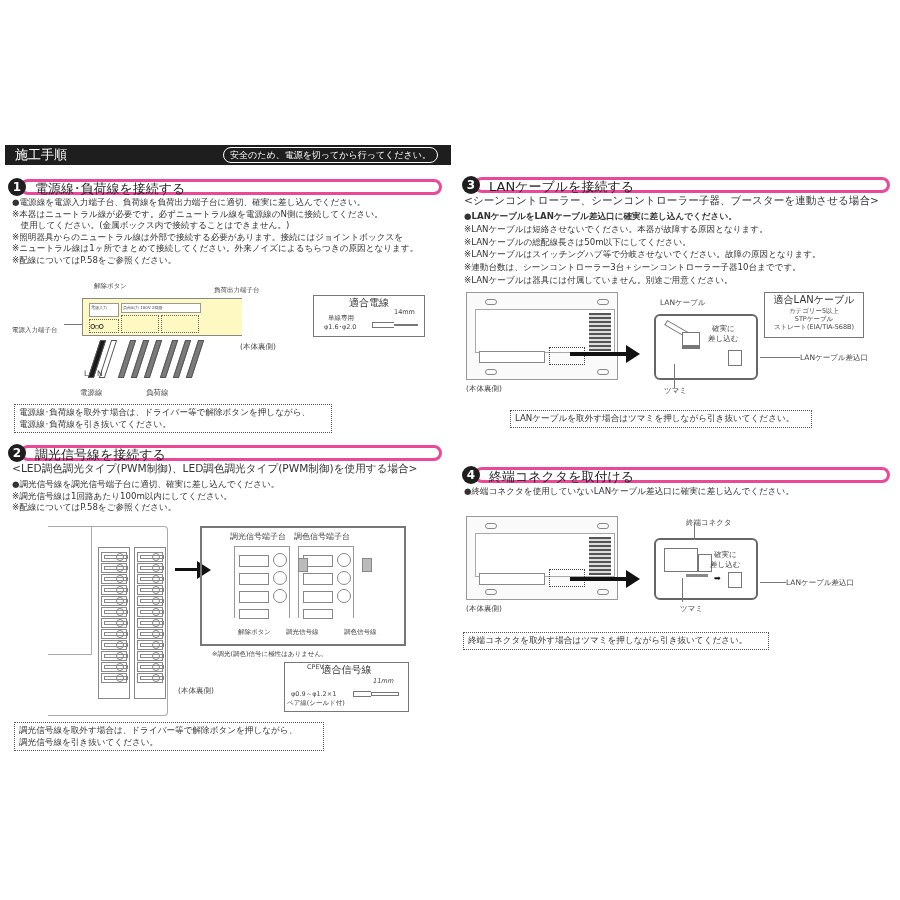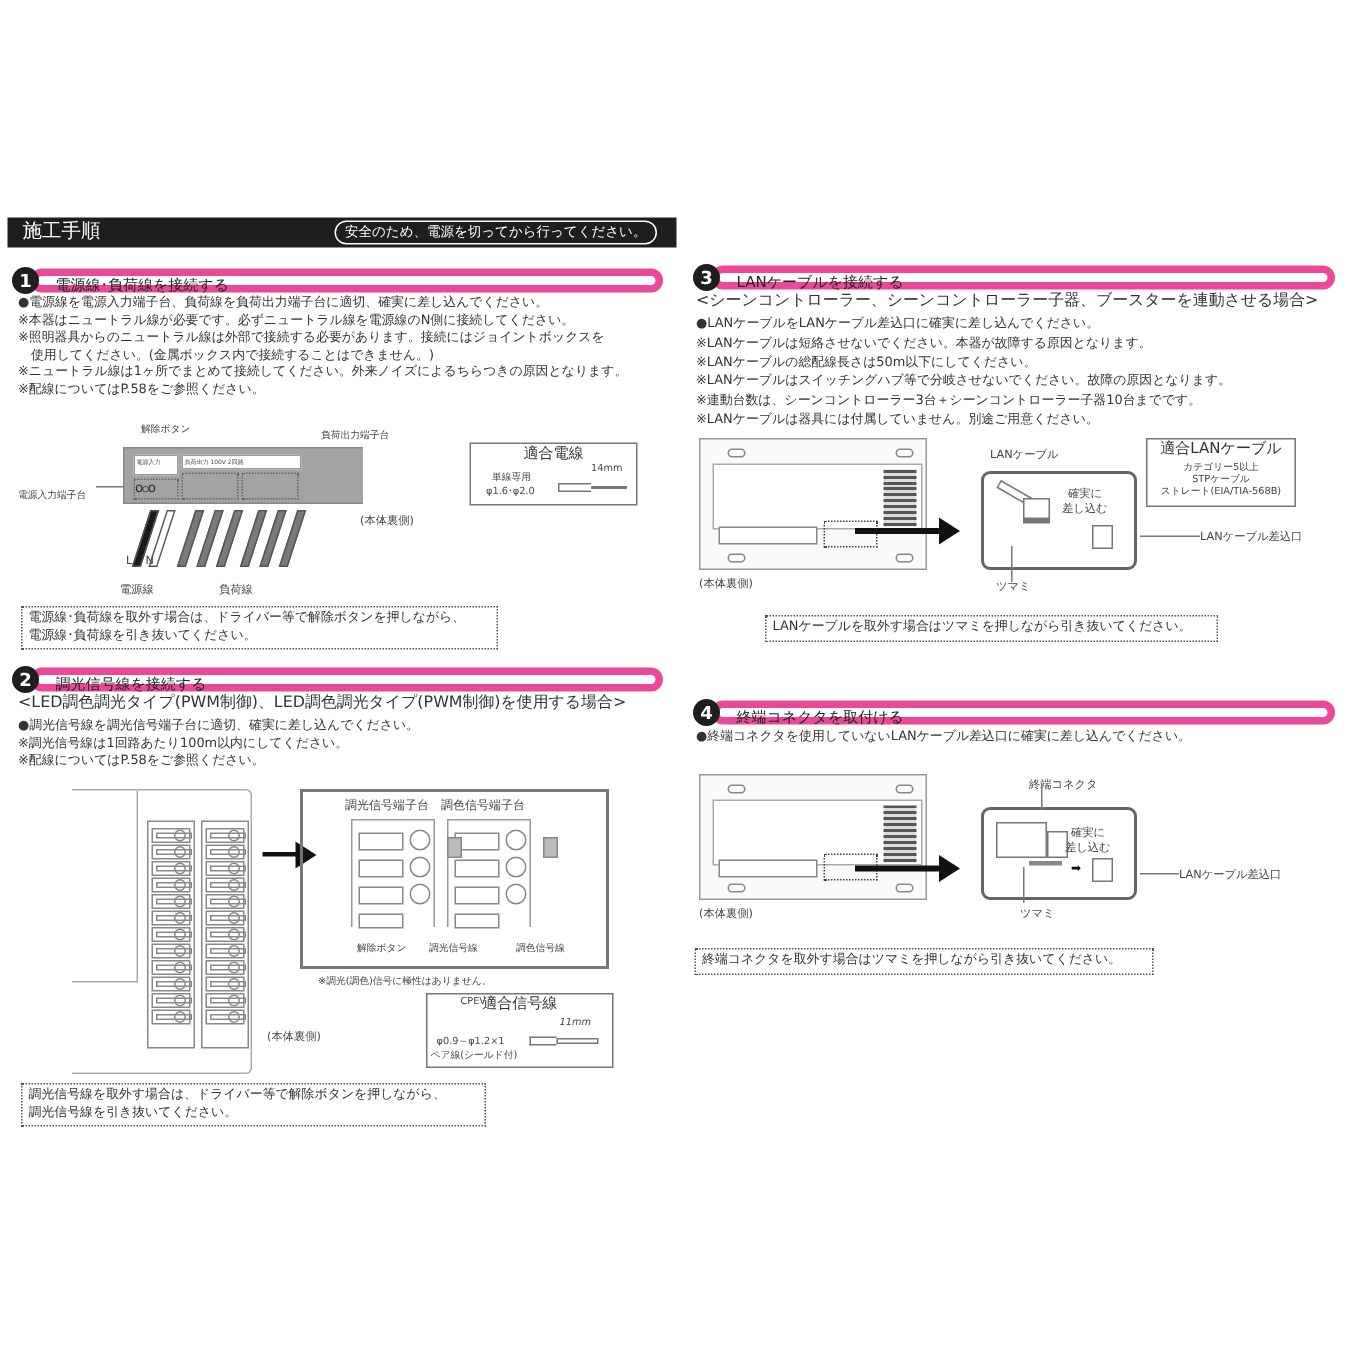--- a/index.html
+++ b/index.html
@@ -8,21 +8,21 @@
   .abs { position: absolute; }
 
   
   .header-bar { left: 5px; top: 145px; width: 446px; height: 20px; background: #1e1e1e; color: #fff; }
   .header-title { left: 10px; top: 1px; font-size: 13px; line-height: 18px; color: #fff; }
   .header-note { left: 218px; top: 2px; height: 16px; padding: 0 6px; border: 1px solid #fff; border-radius: 9px; font-size: 9px; line-height: 14px; color: #fff; white-space: nowrap; }
 
   
   .sec-head { height: 18px; }
   .sec-num { left: 0; top: 0; width: 18px; height: 18px; border-radius: 50%; background: #1e1e1e; color: #fff; font-size: 12px; font-weight: bold; line-height: 18px; text-align: center; z-index: 2; }
-  .sec-pill { left: 12px; top: 1px; height: 16px; border: 5px solid #ec4899; border-radius: 9px; padding-left: 12px; font-size: 10px; line-height: 14px; color: #222; white-space: nowrap; }
+  .sec-pill { left: 12px; top: 1px; height: 16px; border: 3px solid #ec4899; border-radius: 9px; padding-left: 12px; font-size: 13px; line-height: 14px; color: #222; white-space: nowrap; }
 
   .txt { font-size: 8.6px; line-height: 11.5px; white-space: nowrap; color: #333; }
   .sub { font-size: 10.6px; line-height: 13px; white-space: nowrap; color: #333; }
   .tiny { font-size: 6.5px; line-height: 8px; white-space: nowrap; color: #444; }
   .small { font-size: 7.5px; line-height: 9px; white-space: nowrap; color: #444; }
 
   .dotted-box { border: 1.5px dotted #555; padding: 2px 4px; font-size: 8.6px; line-height: 11.5px; color: #333; white-space: nowrap; }
   .spec-box { border: 1px solid #777; background: #fff; }
   .spec-title { font-size: 10px; text-align: center; line-height: 14px; color: #333; }
 
@@ -45,33 +45,33 @@
   <div class="abs header-note">安全のため、電源を切ってから行ってください。</div>
 </div>
 
 <div class="abs sec-head" style="left:8px; top:178px; width:434px;">
   <div class="abs sec-num">1</div>
   <div class="abs sec-pill" style="width:422px;">電源線･負荷線を接続する</div>
 </div>
 <div class="abs" style="left:12px; top:197px;">
   <div class="txt">●電源線を電源入力端子台、負荷線を負荷出力端子台に適切、確実に差し込んでください。</div>
   <div class="txt">※本器はニュートラル線が必要です。必ずニュートラル線を電源線のN側に接続してください。</div>
+  <div class="txt">　使用してください。(金属ボックス内で接続することはできません。)</div>
   <div class="txt">※照明器具からのニュートラル線は外部で接続する必要があります。接続にはジョイントボックスを</div>
-  <div class="txt">　使用してください。(金属ボックス内で接続することはできません。)</div>
   <div class="txt">※ニュートラル線は1ヶ所でまとめて接続してください。外来ノイズによるちらつきの原因となります。</div>
   <div class="txt">※配線についてはP.58をご参照ください。</div>
 </div>
 
 <div class="abs" style="left:0; top:282px; width:300px; height:120px;">
   <div class="abs tiny" style="left:94px; top:0;">解除ボタン</div>
   <div class="abs tiny" style="left:214px; top:4px;">負荷出力端子台</div>
   <div class="abs tiny" style="left:12px; top:44px;">電源入力端子台</div>
   <div class="abs line" style="left:64px; top:42px; width:20px; height:1px;"></div>
 
-  <div class="abs" style="left:82px; top:16px; width:160px; height:38px; border:1px solid #888; border-right:none; background:#a3a3a3;">
+  <div class="abs" style="left:82px; top:16px; width:160px; height:38px; border:1px solid #888; border-right:none; background:#fef9c3;">
     <div class="abs" style="left:6px; top:4px; width:30px; height:14px; border:1px solid #999; background:#fff;">
       <div class="tiny" style="font-size:4px; line-height:5px; padding:1px;">電源入力</div>
     </div>
     <div class="abs" style="left:38px; top:4px; width:80px; height:10px; border:1px solid #999; background:#fff;">
       <div class="tiny" style="font-size:4px; line-height:5px; padding:1px;">負荷出力 100V 2回路</div>
     </div>
     <div class="abs" style="left:6px; top:20px; width:30px; height:14px; border:1px dotted #666; font-size:9px; line-height:12px; letter-spacing:-1px;">o၀o</div>
     <div class="abs" style="left:38px; top:16px; width:38px; height:18px; border:1px dotted #666;"></div>
     <div class="abs" style="left:78px; top:16px; width:38px; height:18px; border:1px dotted #666;"></div>
   </div>
@@ -267,21 +267,21 @@
   <div>調光信号線を取外す場合は、ドライバー等で解除ボタンを押しながら、</div>
   <div>調光信号線を引き抜いてください。</div>
 </div>
 
 <div class="abs sec-head" style="left:462px; top:176px; width:428px;">
   <div class="abs sec-num">3</div>
   <div class="abs sec-pill" style="width:416px;">LANケーブルを接続する</div>
 </div>
 <div class="abs sub" style="left:464px; top:194px;">&lt;シーンコントローラー、シーンコントローラー子器、ブースターを連動させる場合&gt;</div>
 <div class="abs" style="left:464px; top:210px;">
-  <div class="txt" style="line-height:12.8px;">●LANケーブルをLANケーブル差込口に確実に差し込んでください。</div>
+  <div class="txt" style="line-height:12.8px;font-weight:bold;">●LANケーブルをLANケーブル差込口に確実に差し込んでください。</div>
   <div class="txt" style="line-height:12.8px;">※LANケーブルは短絡させないでください。本器が故障する原因となります。</div>
   <div class="txt" style="line-height:12.8px;">※LANケーブルの総配線長さは50m以下にしてください。</div>
   <div class="txt" style="line-height:12.8px;">※LANケーブルはスイッチングハブ等で分岐させないでください。故障の原因となります。</div>
   <div class="txt" style="line-height:12.8px;">※連動台数は、シーンコントローラー3台＋シーンコントローラー子器10台までです。</div>
   <div class="txt" style="line-height:12.8px;">※LANケーブルは器具には付属していません。別途ご用意ください。</div>
 </div>
 
 <div class="abs device" style="left:466px; top:292px; width:152px; height:88px;">
   <div class="abs" style="left:18px; top:6px; width:12px; height:6px; border:1px solid #888; border-radius:3px;"></div>
   <div class="abs" style="left:130px; top:6px; width:12px; height:6px; border:1px solid #888; border-radius:3px;"></div>

